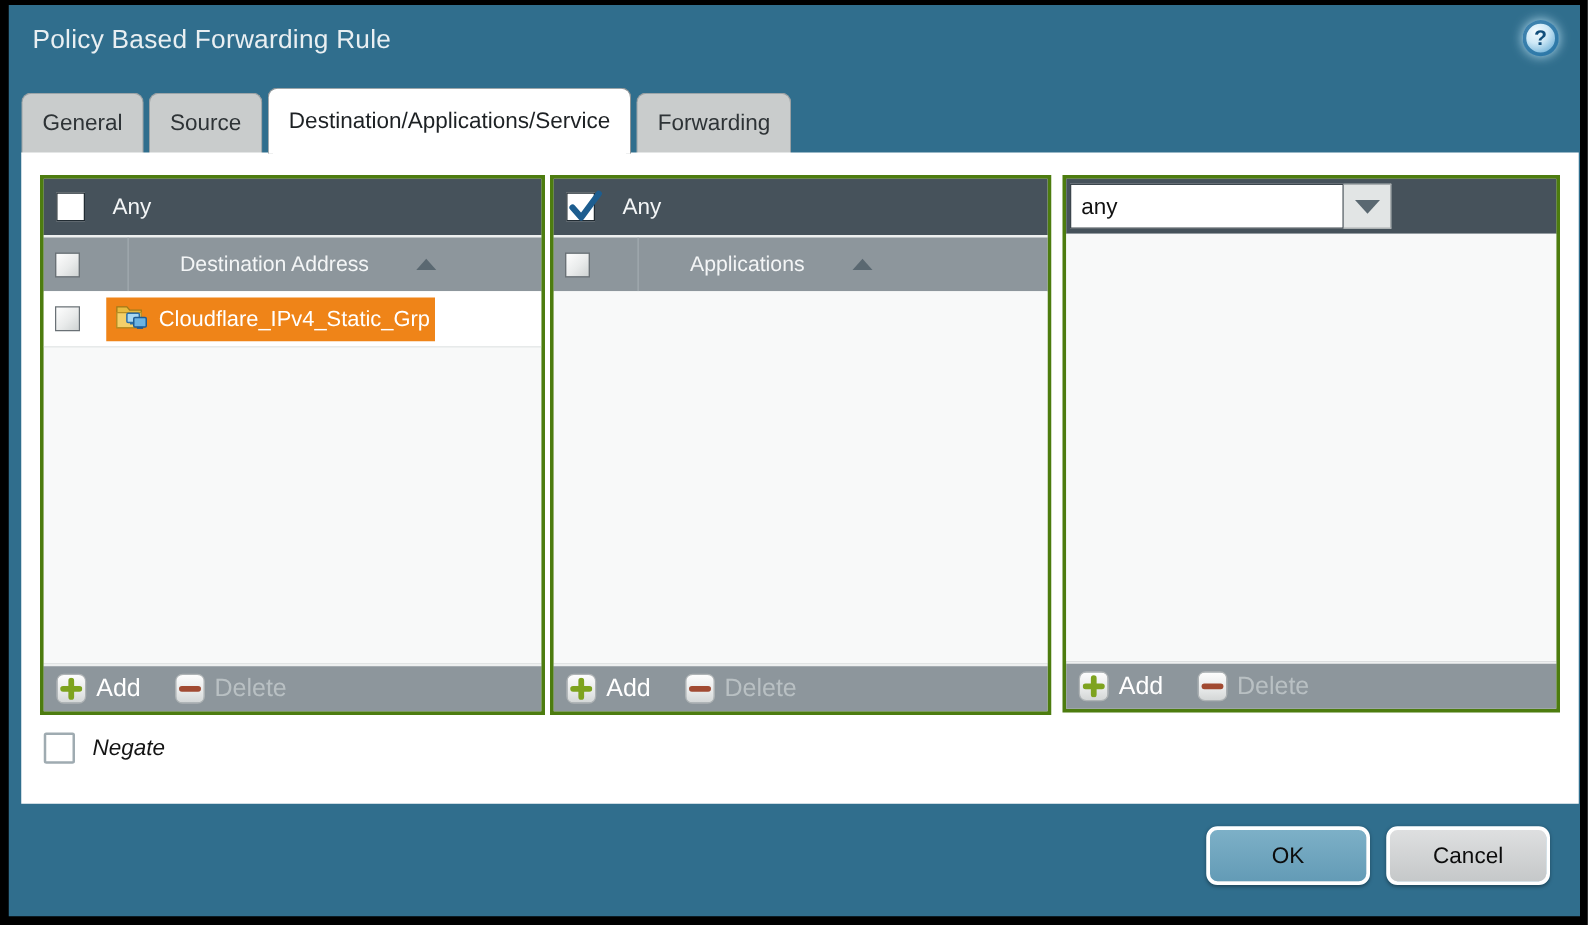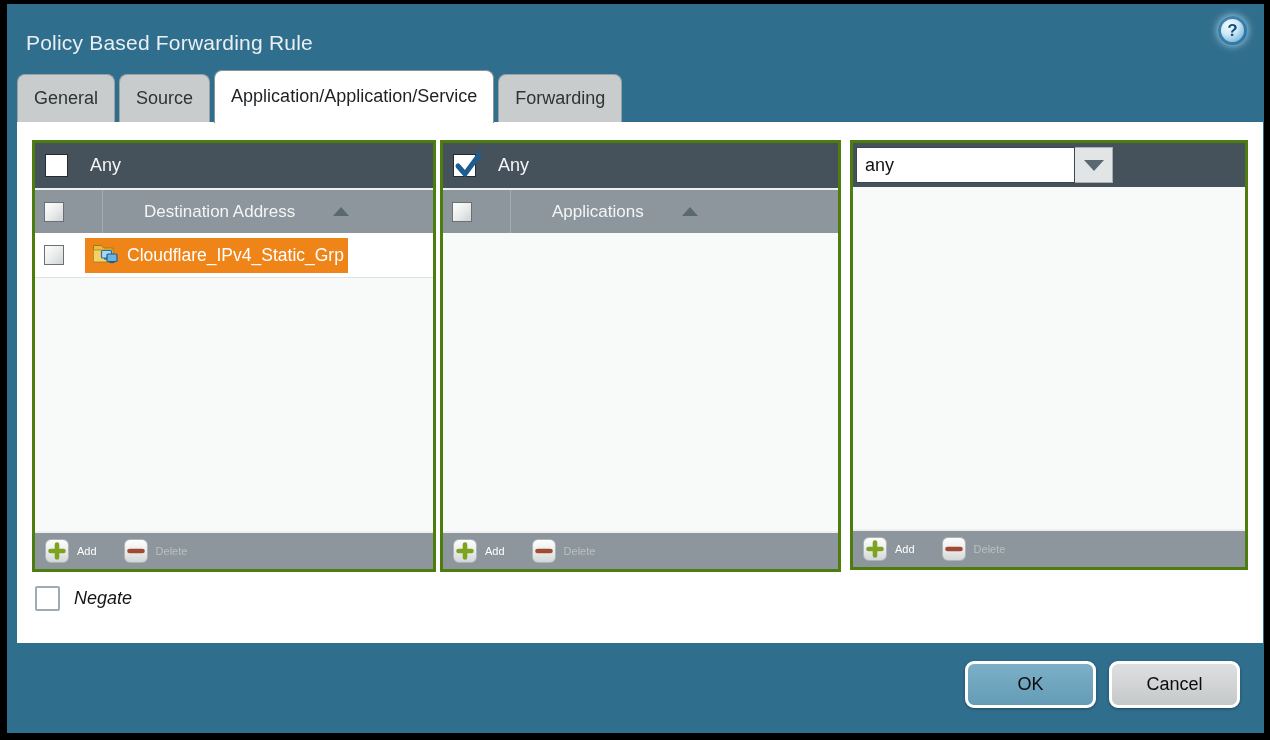--- a/index.html
+++ b/index.html
@@ -3,21 +3,21 @@
 <meta charset="utf-8">
 <style>
   * { margin:0; padding:0; box-sizing:border-box; }
   html,body { background:#000; }
   body { font-family:"Liberation Sans", sans-serif; }
   .screen { position:relative; width:1270px; height:740px; background:#000; overflow:hidden; }
   .dialog { position:absolute; left:7px; top:4px; width:1257px; height:729px; background:#306e8d; }
 
   
   .titlebar { position:absolute; left:0; top:0; right:0; height:64px; }
-  .title { position:absolute; left:19px; top:27px; font-size:21px; color:#e9eff2; letter-spacing:.2px; }
+  .title { position:absolute; left:19px; top:16px; font-size:21px; color:#e9eff2; letter-spacing:.2px; }
   .help { position:absolute; right:17px; top:12px; width:29px; height:29px; border-radius:50%;
           background:radial-gradient(circle at 38% 32%, #f2fafe 0%, #cfe9f7 35%, #78b6da 70%, #3e85b4 100%);
           box-shadow:0 0 9px rgba(200,235,252,.9), inset 0 0 0 3px rgba(34,110,160,.85);
           display:flex; align-items:center; justify-content:center; cursor:pointer; }
   .help span { color:#124f7c; font-size:17px; font-weight:bold; line-height:1; }
 
   
   .tabs { position:absolute; left:10px; top:66px; height:53px; display:flex; align-items:flex-end; gap:4px; }
   .tab { height:49px; line-height:47px; padding:0 16px; background:#c9cccc; border:1px solid #9aa0a3; border-bottom:none;
          border-radius:8px 8px 0 0; font-size:18px; color:#2e3336; cursor:pointer; white-space:nowrap; }
@@ -47,21 +47,21 @@
   .itemrow { height:45px; background:#ffffff; border-bottom:1px solid #dfe3e4; display:flex; align-items:center; padding-left:9px; cursor:pointer; }
   .itempill { margin-left:21px; height:35px; background:#ef8418; display:flex; align-items:center; padding:0 4px 0 7px; }
   .itempill .obj-icon { margin-right:8px; }
   .itempill .lbl { color:#ffffff; font-size:17.5px; }
 
   .colfooter { height:38px; background:#8d969c; border-top:2px solid #eef0f0; display:flex; align-items:center; padding-left:10px; flex:0 0 auto; }
   .toolbtn { display:flex; align-items:center; cursor:pointer; }
   .toolbtn + .toolbtn { margin-left:27px; }
   .tool-ic { width:24px; height:24px; border-radius:6px; border:1px solid #aeb3b5;
              background:linear-gradient(180deg,#fdfdfd 0%,#e7e9e9 60%,#d4d7d7 100%); display:flex; align-items:center; justify-content:center; }
-  .toolbtn .lbl { font-size:11px; margin-left:8px; }
+  .toolbtn .lbl { font-size:20px; margin-left:8px; }
   .toolbtn.add .lbl { color:#ffffff; }
   .toolbtn.del .lbl { color:#b9c0c3; }
 
   
   .ddrow { height:44px; background:#46525b; display:flex; align-items:center; padding:0 0 0 3px; flex:0 0 auto; }
   .ddinput { width:219px; height:36px; background:#fff; border:1px solid #3c464d; font-size:18px; color:#111;
              padding-left:8px; font-family:"Liberation Sans", sans-serif; }
   .ddbtn { width:38px; height:36px; background:linear-gradient(180deg,#ecisee 0%,#e2e4e4 100%); background:#e2e5e5;
            border:1px solid #a9aeb0; border-left:none; display:flex; align-items:center; justify-content:center; cursor:pointer; }
   .tri-down { width:0; height:0; border-left:10px solid transparent; border-right:10px solid transparent; border-top:11px solid #5a6871; }
@@ -87,21 +87,21 @@
     <div class="titlebar">
       <div class="title">Policy Based Forwarding Rule</div>
       <div class="help">
         <span>?</span>
       </div>
     </div>
 
     <div class="tabs">
       <div class="tab">General</div>
       <div class="tab">Source</div>
-      <div class="tab active">Application/Application/Service</div>
+      <div class="tab active">Destination/Applications/Service</div>
       <div class="tab">Forwarding</div>
     </div>
 
     <div class="panel">
 
       <div class="col col1">
         <div class="anybar">
           <div class="cb-big"></div>
           <span class="lbl">Any</span>
         </div>

